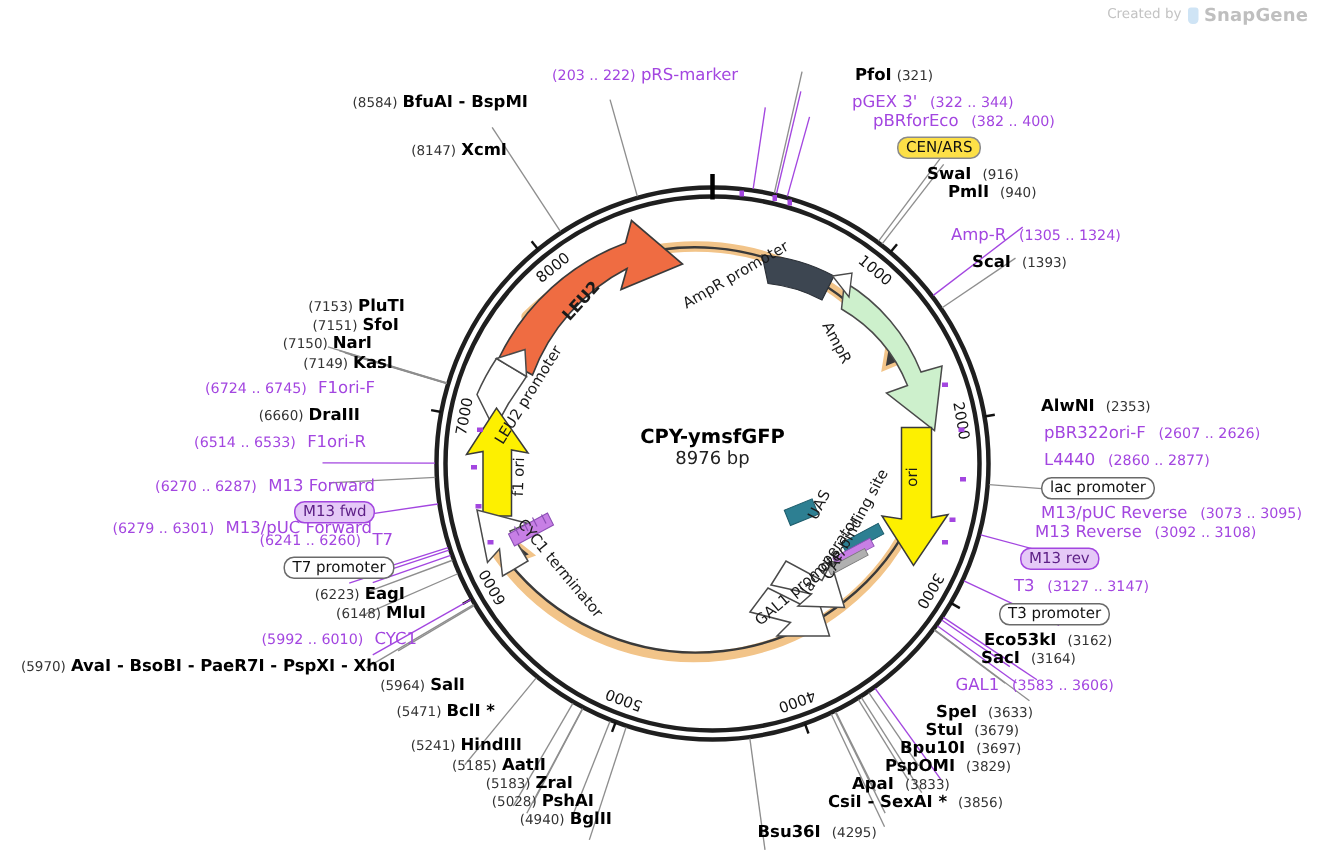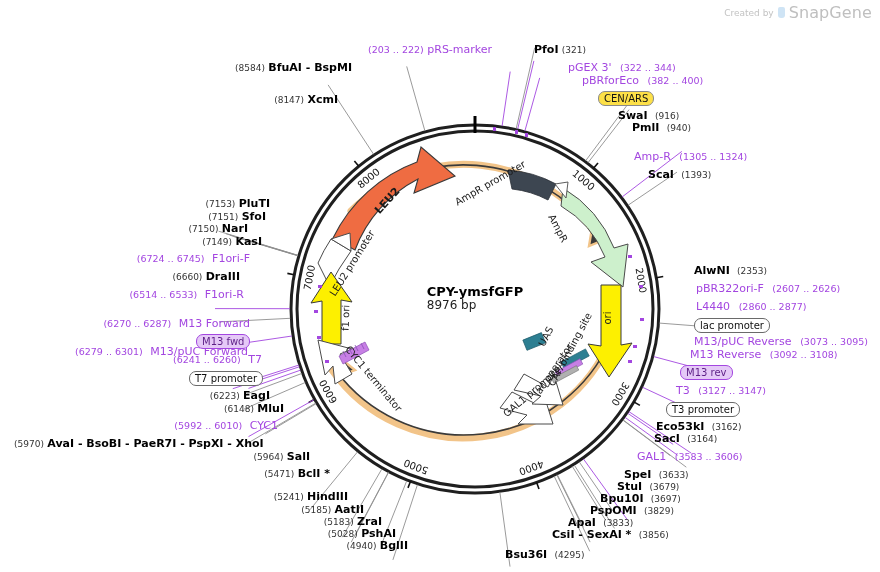--- a/index.html
+++ b/index.html
@@ -6,21 +6,21 @@
   body{
     width:880px;height:572px;background:#ffffff;overflow:hidden;position:relative;
     font-family:"DejaVu Sans","Liberation Sans",sans-serif;
     -webkit-font-smoothing:antialiased;
   }
   #map{position:absolute;left:0;top:0;width:880px;height:572px;}
 
   .wm{position:absolute;right:8px;top:3px;display:flex;align-items:center;gap:4px;
       font-size:9px;color:#c3c3c3;font-family:"DejaVu Sans","Liberation Sans",sans-serif;}
   .wm .wm-mark{width:7px;height:11px;background:#cfe4f5;border-radius:2px 2px 3px 3px;display:inline-block;}
-  .wm .wm-sg{color:#bfbfbf;font-size:16px;letter-spacing:.1px;}
+  .wm .wm-sg{color:#bfbfbf;font-size:12px;letter-spacing:.1px;font-weight:bold;}
 
   
   .lbl{position:absolute;white-space:nowrap;line-height:11px;}
   .enz{font-size:10.5px;color:#000;}
   .enz .pos{font-size:9px;color:#333;font-weight:normal;}
   .enz .nm{font-weight:bold;font-size:11px;}
   .feat{font-size:11px;color:#a346e0;}
   .feat .fpos{font-size:9.5px;color:#a346e0;}
   .feat .fnm{font-size:11px;color:#a346e0;}
   .pill{position:absolute;font-size:10px;white-space:nowrap;padding:1px 5px;border-radius:7px;}
@@ -202,40 +202,40 @@
     <text x="573" y="351" transform="rotate(-62 573 351)" text-anchor="middle">CAP binding site</text>
   </g>
 </svg>
 
 <div class="wm">
   <span>Created by</span>
   <span class="wm-mark"></span>
   <span class="wm-sg">SnapGene</span>
 </div>
 
-<div class="lbl" style="left:475px;top:286px;transform:translateX(-50%);">
+<div class="lbl" style="left:475px;top:286px;transform:translateX(-50%);text-align:center;">
   <div style="font-size:13px;font-weight:bold;color:#000;">CPY-ymsfGFP</div>
   <div style="font-size:12px;color:#222;margin-top:3px;">8976 bp</div>
 </div>
 
 <div class="lbl enz r" style="left:0px;top:62px;width:352px;">
   <span class="pos">(8584)</span>
   <span class="nm">BfuAI  - BspMI</span>
 </div>
 <div class="lbl enz r" style="left:0px;top:94px;width:338px;">
   <span class="pos">(8147)</span>
   <span class="nm">XcmI</span>
 </div>
 
 <div class="lbl feat" style="left:368px;top:44px;">
   <span class="fpos">(203 .. 222)</span>
   <span class="fnm">pRS-marker</span>
 </div>
 
-<div class="lbl enz" style="left:534px;top:44px;">
+<div class="lbl enz" style="left:534px;top:44px;padding-left:36px;">
   <span class="nm">PfoI</span>
   <span class="pos">(321)</span>
 </div>
 <div class="lbl feat" style="left:568px;top:62px;">
   <span class="fnm">pGEX 3'</span>
   <span class="fpos" style="margin-left:5px;">(322 .. 344)</span>
 </div>
 <div class="lbl feat" style="left:582px;top:75px;">
   <span class="fnm">pBRforEco</span>
   <span class="fpos" style="margin-left:5px;">(382 .. 400)</span>

